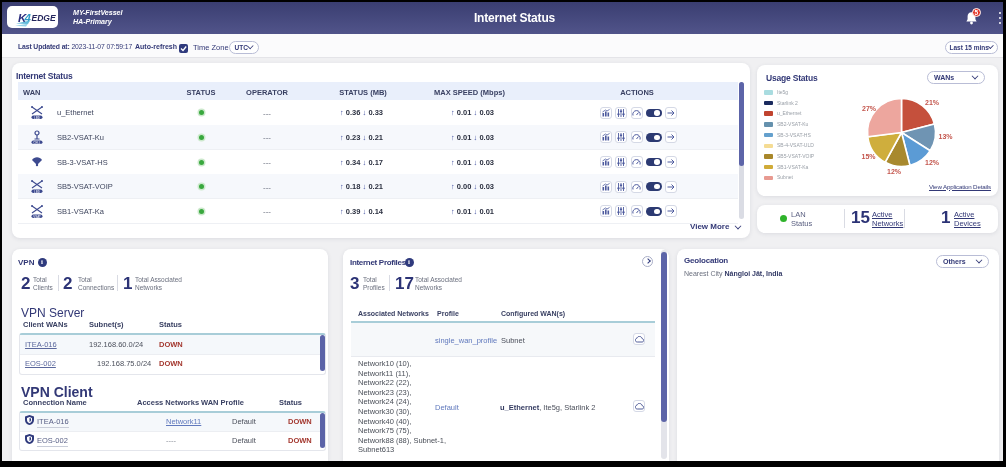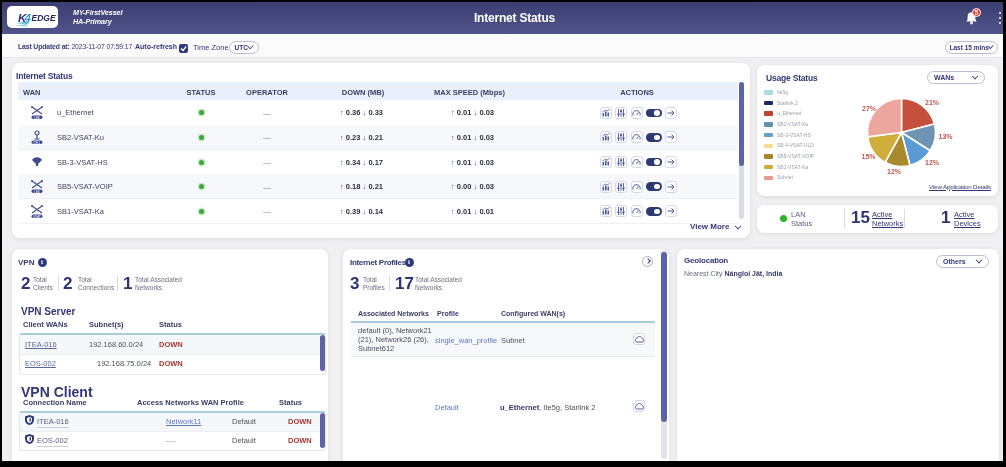--- a/index.html
+++ b/index.html
@@ -61,21 +61,21 @@
 <div class="abs navy" style="left:193px;top:42.5px;font-size:7.5px;">Time Zone</div>
 <div class="pill" style="left:228.5px;top:41px;width:30px;height:12.5px;padding:0 5px;font-size:6.5px;">UTC <span class="chev"></span></div>
 <div class="pill" style="left:944.5px;top:41px;width:53px;height:12.5px;padding:0 4px;font-size:6.5px;white-space:nowrap;">Last 15 mins <span class="chev"></span></div>
 
 <div class="panel" style="left:12px;top:63px;width:738px;height:175px;"></div>
 <div class="abs navy" style="left:16px;top:70.5px;font-size:8.5px;font-weight:bold;letter-spacing:-0.2px;">Internet Status</div>
 <div class="abs" style="left:18px;top:82px;width:720px;height:17.5px;background:#e9effb;"></div>
 <div class="abs thdr" style="left:23px;top:87.5px;">WAN</div>
 <div class="abs thdr" style="left:171px;top:87.5px;width:60px;text-align:center;">STATUS</div>
 <div class="abs thdr" style="left:237px;top:87.5px;width:60px;text-align:center;">OPERATOR</div>
-<div class="abs thdr" style="left:332px;top:87.5px;width:62px;text-align:center;">DOWN (MB)</div>
+<div class="abs thdr" style="left:332px;top:87.5px;width:62px;text-align:center;">STATUS (MB)</div>
 <div class="abs thdr" style="left:427px;top:87.5px;width:85px;text-align:center;white-space:nowrap;">MAX SPEED (Mbps)</div>
 <div class="abs thdr" style="left:607px;top:87.5px;width:60px;text-align:center;">ACTIONS</div>
 <div id="wanrows">
 <div class="abs" style="left:18px;top:124.6px;width:720px;height:1px;background:#eef0f4;"></div>
 <div class="abs" style="left:30px;top:105.3px;"><svg width="14" height="15" viewBox="0 0 14 15">
           <path d="M2 2 L12 9 M12 2 L2 9" stroke="#3d4a8f" stroke-width="1.1"></path>
           <circle cx="2" cy="2" r="1" fill="#3d4a8f"></circle>
           <circle cx="12" cy="2" r="1" fill="#3d4a8f"></circle>
           <rect x="1.5" y="10.5" width="11" height="3.6" rx="1.8" fill="#3d4a8f"></rect>
           <text x="7" y="13.6" font-size="3" fill="#fff" text-anchor="middle" font-family="Liberation Sans">LBD</text>
@@ -340,21 +340,21 @@
 <div class="abs" style="left:37.5px;top:258px;font-size:0;line-height:0;"><span class="infoi">i</span></div>
 <div class="abs statnum" style="left:21px;top:274px;">2</div>
 <div class="abs statlbl" style="left:33px;top:276px;">Total<br>Clients</div>
 <div class="statdiv" style="left:58px;top:275px;height:16px;"></div>
 <div class="abs statnum" style="left:63px;top:274px;">2</div>
 <div class="abs statlbl" style="left:78px;top:276px;">Total<br>Connections</div>
 <div class="statdiv" style="left:117px;top:275px;height:16px;"></div>
 <div class="abs statnum" style="left:123px;top:274px;">1</div>
 <div class="abs statlbl" style="left:135px;top:276px;">Total Associated<br>Networks</div>
 
-<div class="abs navy" style="left:21px;top:306px;font-size:10px;font-weight:bold;">VPN Server</div>
+<div class="abs navy" style="left:21px;top:306px;font-size:12px;font-weight:normal;">VPN Server</div>
 <div class="abs thdr" style="left:23px;top:320px;">Client WANs</div>
 <div class="abs thdr" style="left:89px;top:320px;">Subnet(s)</div>
 <div class="abs thdr" style="left:159px;top:320px;">Status</div>
 <div class="abs" style="left:19px;top:333px;width:307px;height:42px;border:1px solid #e4e6ec;border-top:2px solid #a8cdd8;border-radius:3px;background:#fff;"></div>
 <div class="abs" style="left:20px;top:335px;width:300px;height:19px;background:#f5f8fb;"></div>
 <div class="abs" style="left:25px;top:340px;font-size:7.5px;color:#5a679c;text-decoration:underline;">ITEA-016</div>
 <div class="abs" style="left:89px;top:340px;font-size:7.5px;color:#4c505c;">192.168.60.0/24</div>
 <div class="abs down" style="left:159px;top:340px;">DOWN</div>
 <div class="abs" style="left:20px;top:354px;width:300px;height:1px;background:#eceef2;"></div>
 <div class="abs" style="left:25px;top:359px;font-size:7.5px;color:#5a679c;text-decoration:underline;">EOS-002</div>
@@ -399,29 +399,29 @@
 <div class="abs statlbl" style="left:363px;top:276px;">Total<br>Profiles</div>
 <div class="statdiv" style="left:389px;top:275px;height:16px;"></div>
 <div class="abs statnum" style="left:395px;top:274px;">17</div>
 <div class="abs statlbl" style="left:415px;top:276px;">Total Associated<br>Networks</div>
 
 <div class="abs thdr" style="left:358px;top:310px;font-size:7px;">Associated Networks</div>
 <div class="abs thdr" style="left:437px;top:310px;font-size:7px;">Profile</div>
 <div class="abs thdr" style="left:501px;top:310px;font-size:7px;">Configured WAN(s)</div>
 <div class="abs" style="left:351px;top:321px;width:304px;height:2px;background:#a8cdd8;"></div>
 <div class="abs" style="left:351px;top:323px;width:304px;height:33px;background:#f6f8fa;"></div>
-<div class="abs" style="left:358px;top:326px;font-size:7.5px;color:#4a4f58;line-height:9px;">default (0), Network21<br>(21), Network26 (26),<br>Subnet612</div>
 <div class="abs link" style="left:435px;top:336px;font-size:7.5px;">single_wan_profile</div>
 <div class="abs" style="left:501px;top:336px;font-size:7.5px;color:#4c505c;">Subnet</div>
 <div class="ibtn" style="left:633px;top:333px;">
       <svg width="9" height="7" viewBox="0 0 9 7">
         <path d="M2.3 6 C1 6 0.3 5.1 0.3 4.1 C0.3 3.1 1 2.4 1.9 2.3 C2.2 1.2 3.2 0.4 4.4 0.4 C5.8 0.4 6.9 1.4 7.1 2.6 C8 2.8 8.7 3.5 8.7 4.4 C8.7 5.3 8 6 7 6 Z" fill="none" stroke="#3c4a8c" stroke-width=".9"></path>
       </svg>
     </div>
 <div class="abs" style="left:351px;top:356px;width:304px;height:1px;background:#e8eaef;"></div>
+<div class="abs" style="left:358px;top:359px;font-size:7.5px;color:#4a4f58;line-height:9.6px;">Network10 (10),<br>Network11 (11),<br>Network22 (22),<br>Network23 (23),<br>Network24 (24),<br>Network30 (30),<br>Network40 (40),<br>Network75 (75),<br>Network88 (88), Subnet-1,<br>Subnet613</div>
 <div class="abs link" style="left:435px;top:403px;font-size:7.5px;">Default</div>
 <div class="abs" style="left:500px;top:403px;font-size:7.5px;color:#4c505c;"><b style="color:#333a60;">u_Ethernet</b>, Ite5g, Starlink 2</div>
 <div class="ibtn" style="left:633px;top:400px;">
       <svg width="9" height="7" viewBox="0 0 9 7">
         <path d="M2.3 6 C1 6 0.3 5.1 0.3 4.1 C0.3 3.1 1 2.4 1.9 2.3 C2.2 1.2 3.2 0.4 4.4 0.4 C5.8 0.4 6.9 1.4 7.1 2.6 C8 2.8 8.7 3.5 8.7 4.4 C8.7 5.3 8 6 7 6 Z" fill="none" stroke="#3c4a8c" stroke-width=".9"></path>
       </svg>
     </div>
 
 <div class="abs" style="left:661px;top:250px;width:6px;height:209px;background:#e3e4ea;border-radius:3px;"></div>
 <div class="abs" style="left:661px;top:252px;width:6px;height:170px;background:#5c64a8;border-radius:3px;"></div>

